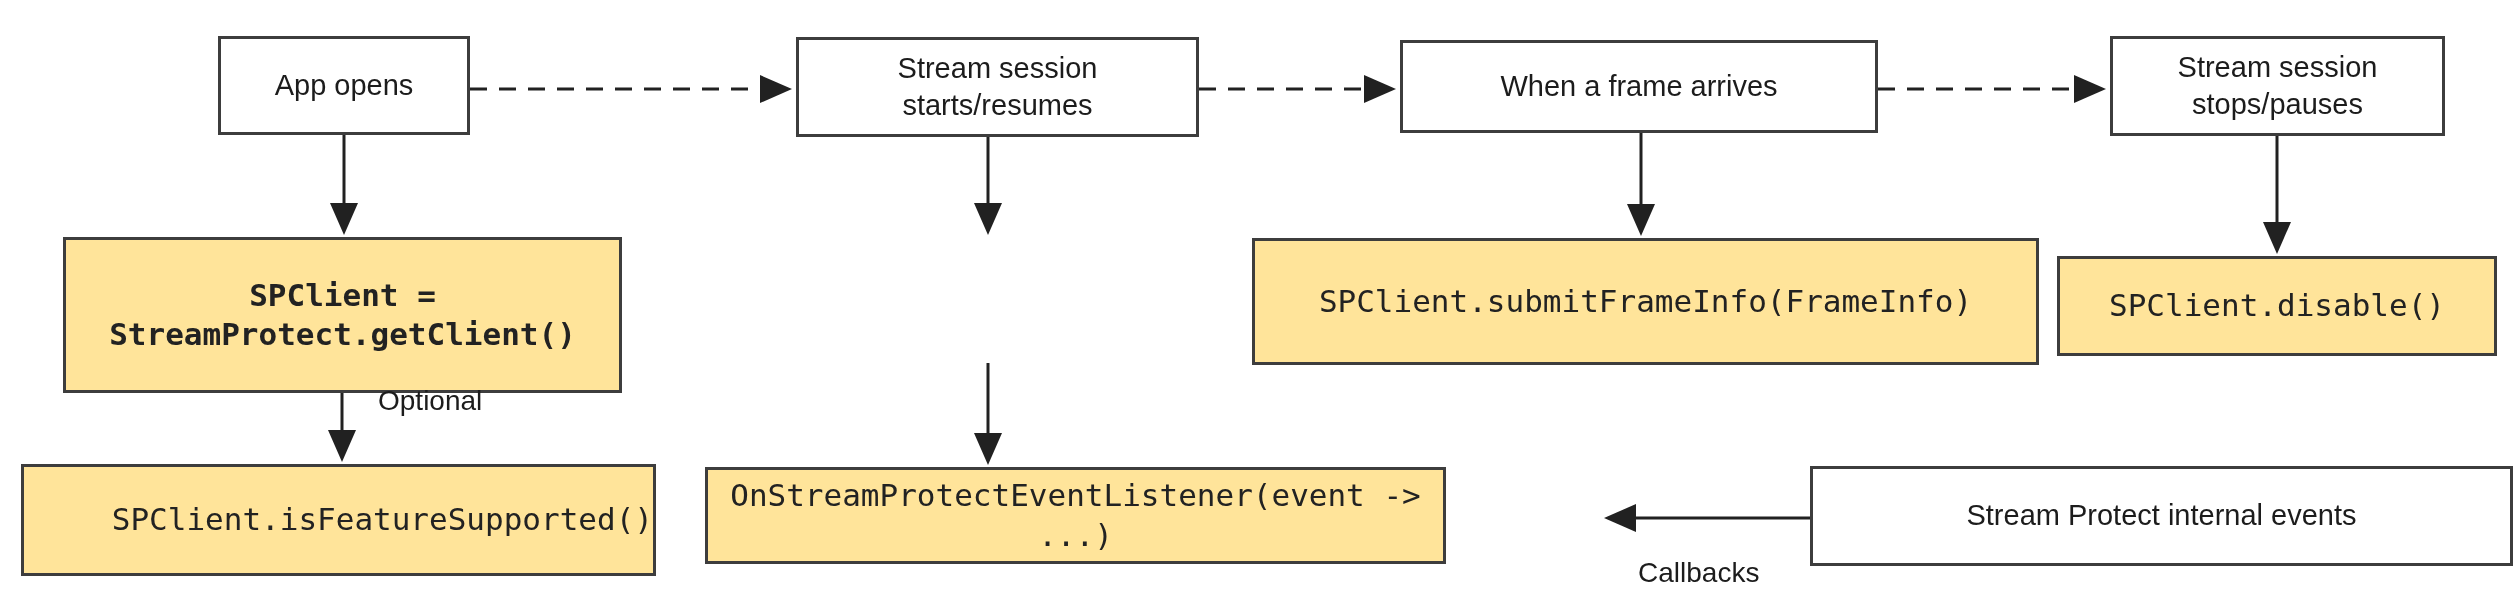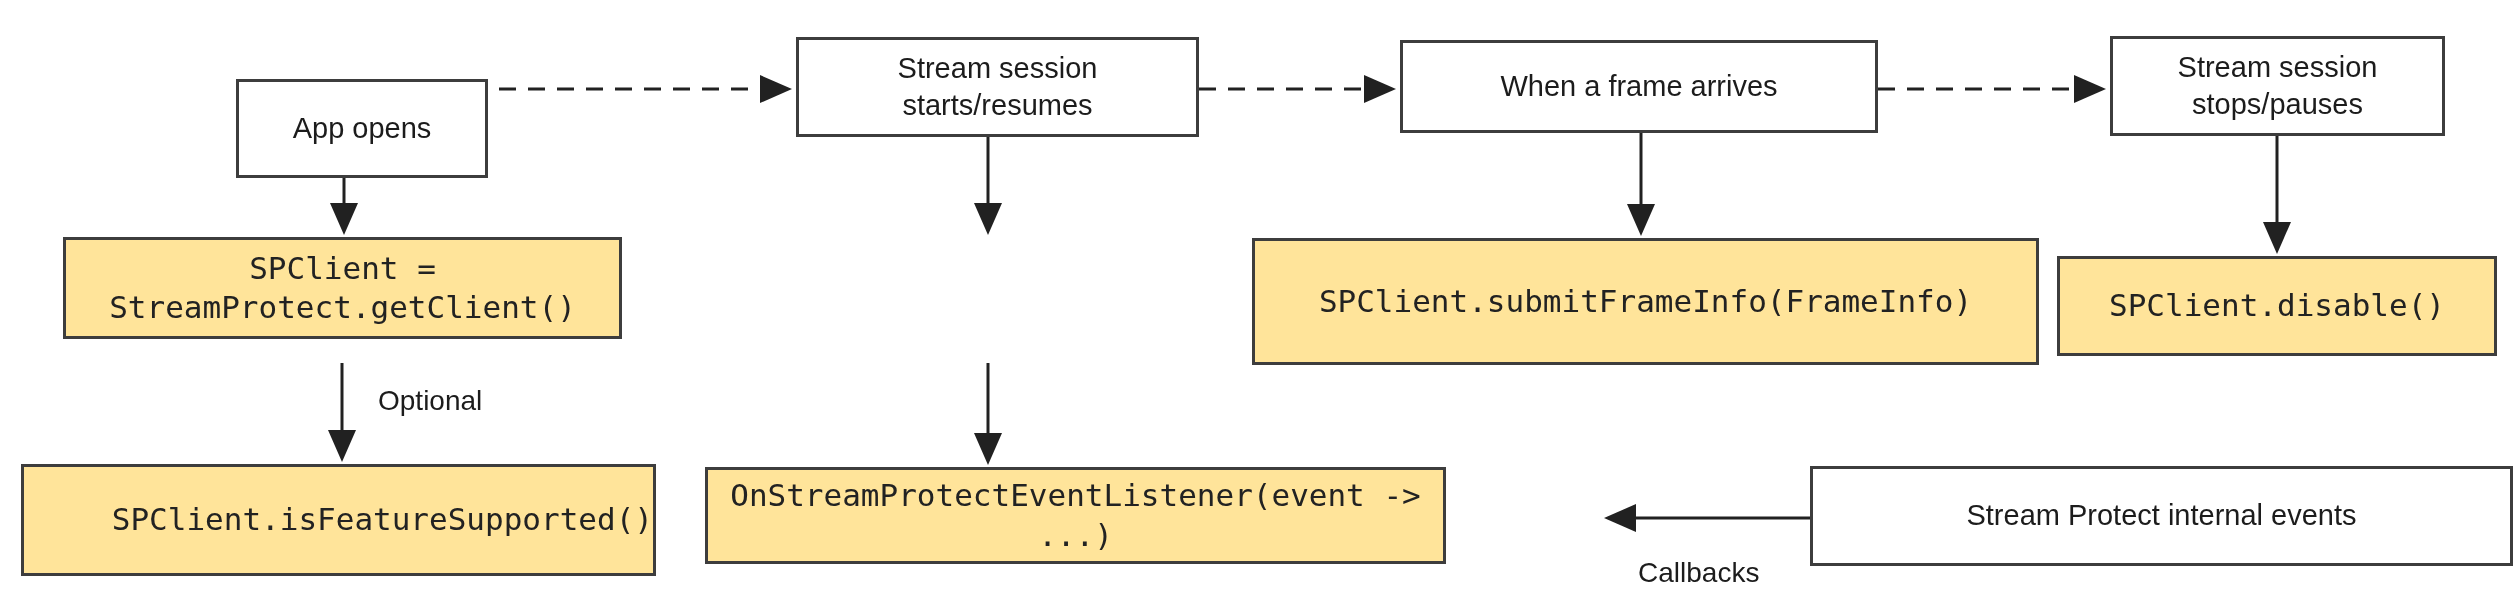--- a/index.html
+++ b/index.html
@@ -101,39 +101,39 @@
       <line x1="2277" y1="136" x2="2277" y2="230"></line>
       <polygon points="2277,254 2263,222 2291,222"></polygon>
     </g>
 
     <g>
       <line x1="1810" y1="518" x2="1628" y2="518"></line>
       <polygon points="1604,518 1636,504 1636,532"></polygon>
     </g>
   </svg>
 
-  <div class="box event-box" style="left:236px; top:36px; width:252px; height:99px;margin-top:43px;">
+  <div class="box event-box" style="left:218px; top:36px; width:252px; height:99px;">
     <span>App opens</span>
   </div>
 
   <div class="box event-box" style="left:796px; top:37px; width:403px; height:100px;">
     <span>Stream session
 starts/resumes</span>
   </div>
 
   <div class="box event-box" style="left:1400px; top:40px; width:478px; height:93px;">
     <span>When a frame arrives</span>
   </div>
 
   <div class="box event-box" style="left:2110px; top:36px; width:335px; height:100px;">
     <span>Stream session
 stops/pauses</span>
   </div>
 
-  <div class="box code-box" style="left:63px; top:237px; width:559px; height:102px;">
+  <div class="box code-box" style="left:63px; top:237px; width:559px; height:156px;font-weight:bold;">
     <span>SPClient =
 StreamProtect.getClient()</span>
   </div>
 
 
   <div class="box code-box" style="left:1252px; top:238px; width:787px; height:127px;">
     <span>SPClient.submitFrameInfo(FrameInfo)</span>
   </div>
 
   <div class="box code-box" style="left:2057px; top:256px; width:440px; height:100px;">

